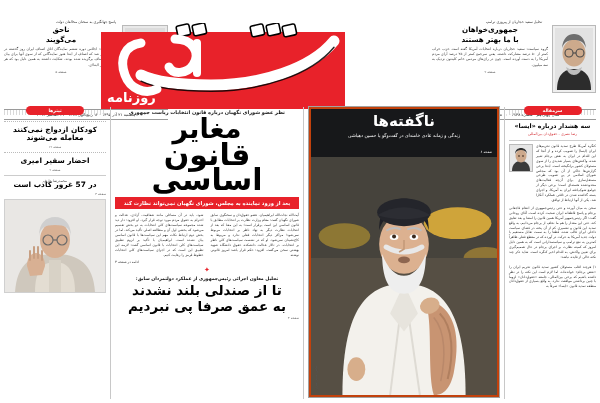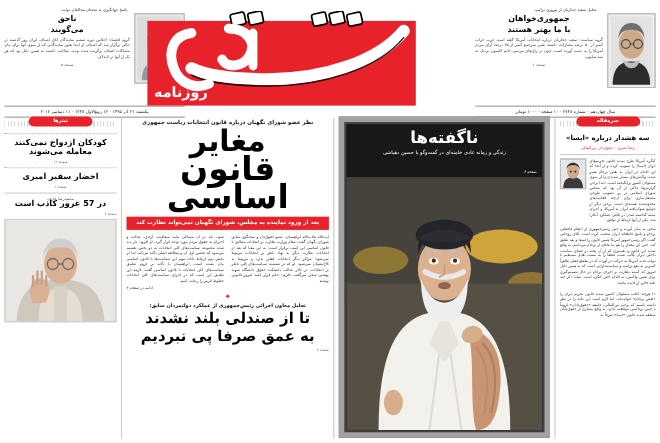--- a/index.html
+++ b/index.html
@@ -5,39 +5,39 @@
   html,body{margin:0;padding:0;}
   body{
     width:600px;height:403px;overflow:hidden;
     background:#ffffff;
     font-family:"DejaVu Sans","Liberation Sans",sans-serif;
     color:#111;
   }
   .page{position:relative;width:600px;height:403px;background:#fff;}
 
   
-  .masthead{position:absolute;left:0;top:4px;width:600px;height:103px;display:flex;flex-direction:row-reverse;}
+  .masthead{position:absolute;left:0;top:17px;width:600px;height:103px;display:flex;flex-direction:row-reverse;}
 
   .mh-side{width:172px;box-sizing:border-box;padding:2px 4px 0 4px;display:flex;flex-direction:column;}
   .mh-center{flex:1;position:relative;}
 
   .mh-row{display:flex;flex-direction:row-reverse;gap:4px;align-items:flex-start;}
   .mug{width:44px;height:62px;flex:none;border:1px solid #b9b9b9;background:#cfcfcf;position:relative;overflow:hidden;}
   .mug.left-mug{width:42px;height:66px;}
   .mh-txt{flex:1;min-width:0;}
 
   .kicker{font-size:3.6px;line-height:6px;text-align:center;color:#2a2a2a;white-space:nowrap;overflow:hidden;}
   .mh-head{font-size:7.2px;line-height:9.5px;font-weight:bold;text-align:center;color:#000;}
   .mh-body{font-size:3.5px;line-height:5.2px;text-align:justify;color:#333;margin-top:3px;}
   .pagref{font-size:3.3px;text-align:center;color:#555;margin-top:2px;letter-spacing:1px;}
   .mh-meta{font-size:4px;line-height:9px;text-align:center;color:#222;white-space:nowrap;
            border-top:1px solid #9a9a9a;border-bottom:1px solid #9a9a9a;margin-top:3px;}
 
   
-  .logo-wrap{position:absolute;right:6px;top:6px;width:288px;height:86px;}
+  .logo-wrap{position:absolute;right:6px;top:6px;width:288px;height:86px;padding-left:33px;}
   .logo-box{position:absolute;left:0;top:9px;width:244px;height:77px;background:#e8222a;}
   .logo-svg{position:absolute;left:0;top:0;width:244px;height:86px;}
   .logo-sub{position:absolute;left:6px;bottom:4px;font-size:13px;font-weight:bold;color:#fff;
             transform:scaleX(1);letter-spacing:-0.5px;}
 
   
   .content{position:absolute;left:0;top:103px;width:600px;height:300px;display:flex;flex-direction:row-reverse;}
 
   .col-right{width:110px;box-sizing:border-box;padding:3px 4px;}
   .col-main{flex:1;box-sizing:border-box;padding:3px 4px;}
@@ -77,21 +77,21 @@
             padding:3px 2px;margin:5px 0 4px;}
   .two-col{column-count:2;column-gap:7px;font-size:3.45px;line-height:5px;text-align:justify;color:#2b2b2b;}
   .cont-ref{font-size:3.4px;text-align:left;color:#333;margin-top:2px;}
 
   .dagger{text-align:center;color:#e8222a;font-size:7px;line-height:7px;margin:3px 0 1px;}
   .sub-kicker{font-size:4.6px;line-height:7px;text-align:center;font-weight:bold;color:#111;}
   .sub-head{font-size:13.5px;line-height:16px;font-weight:bold;text-align:center;color:#000;}
   .sub-ref{font-size:3.3px;color:#666;text-align:right;margin-top:2px;}
 
   
-  .feature{border:5px solid #a3a3a3;background:#404040;padding:2px;height:292px;box-sizing:border-box;
+  .feature{border:1px solid #a3a3a3;background:#c2410c;padding:2px;height:292px;box-sizing:border-box;
            display:flex;flex-direction:column;}
   .feat-photo{flex:1;position:relative;overflow:hidden;background:#1b1b1b;}
   .feat-dark{position:absolute;left:0;top:0;right:0;height:48px;background:#17181a;}
   .feat-title{position:absolute;left:0;right:0;top:3px;text-align:center;color:#fff;
               font-size:15px;font-weight:bold;line-height:18px;}
   .feat-sub{position:absolute;left:0;right:0;top:23px;text-align:center;color:#fff;
             font-size:4.6px;line-height:7px;}
   .feat-ref{position:absolute;right:5px;top:41px;color:#fff;font-size:3.4px;}
   .feat-credit{position:absolute;left:3px;bottom:6px;color:#555;font-size:3.2px;
                writing-mode:vertical-rl;transform:rotate(180deg);}

